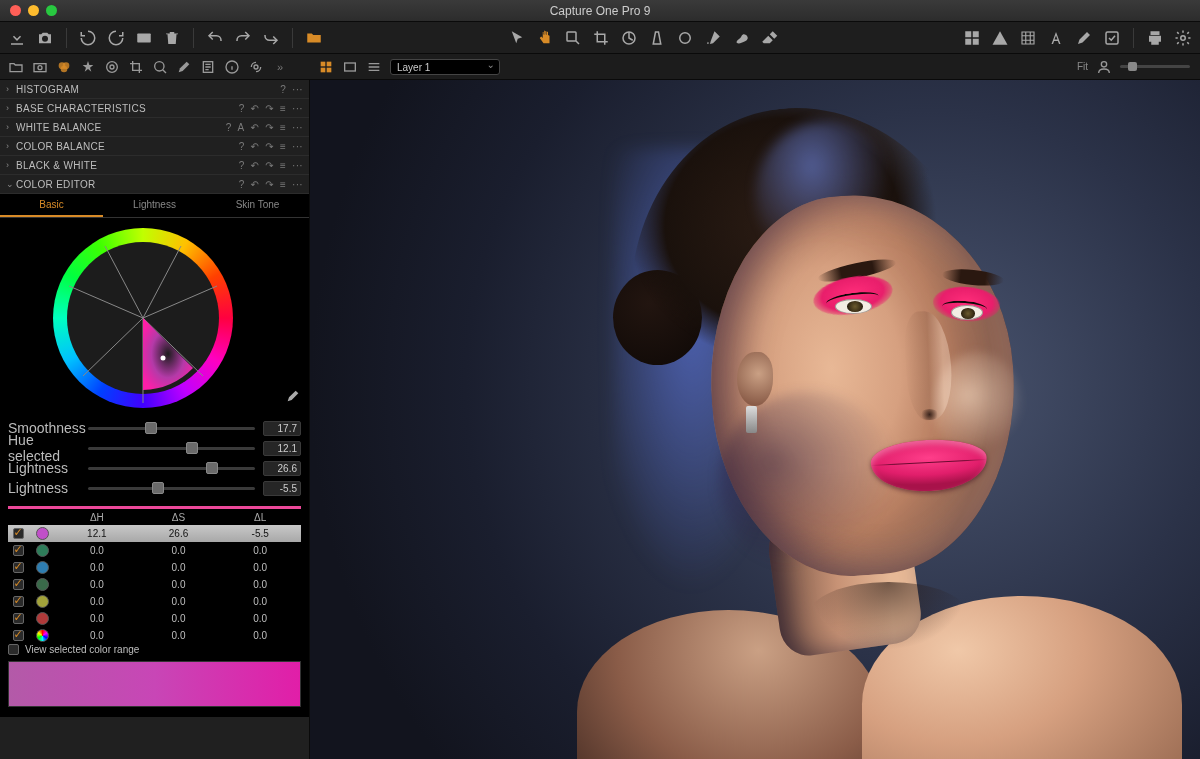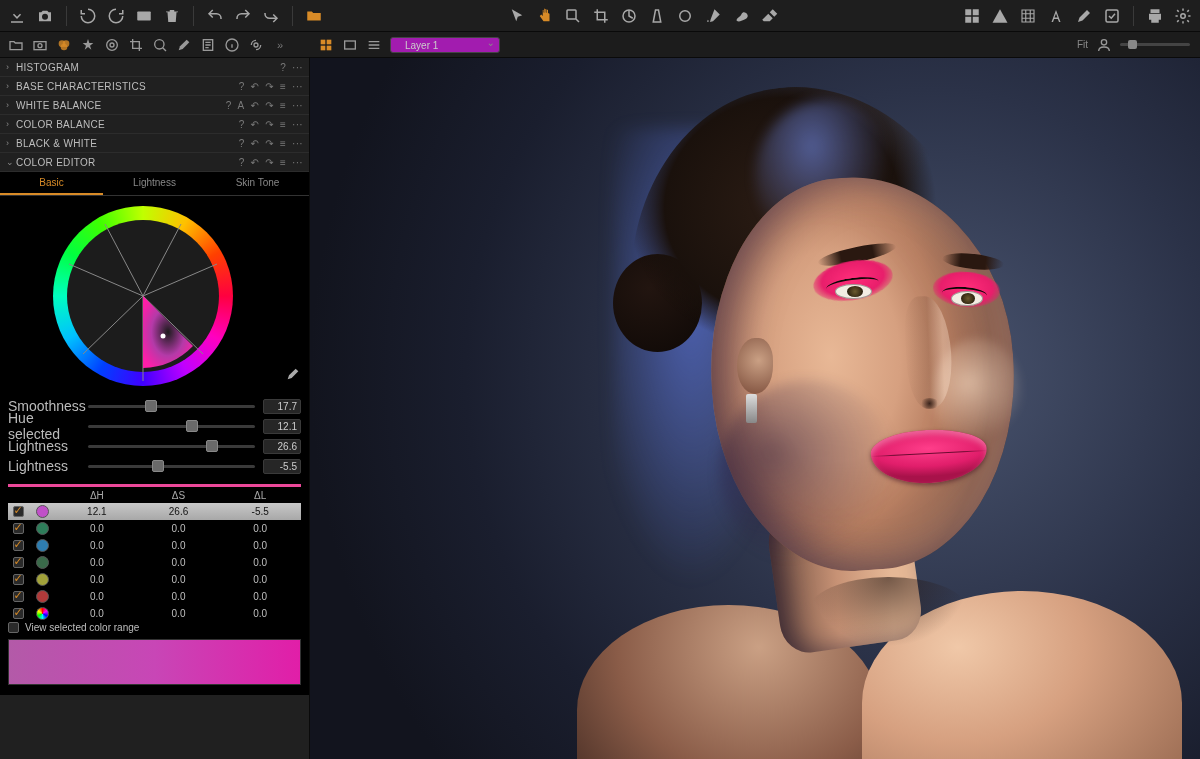--- a/index.html
+++ b/index.html
@@ -23,21 +23,21 @@
   .tb-icon.accent{color:var(--accent);}
   .tb-icon svg{width:100%;height:100%;}
   .tb-spacer{flex:1;}
   
   .tooltabs{height:26px;background:#1c1c1c;border-bottom:1px solid #0a0a0a;display:flex;align-items:center;}
   .tt-left{display:flex;align-items:center;gap:8px;padding:0 8px;width:310px;}
   .tt-icon{width:16px;height:16px;color:#999;cursor:pointer;display:flex;align-items:center;justify-content:center;}
   .tt-icon.active{color:var(--accent);}
   .tt-right{flex:1;display:flex;align-items:center;gap:8px;padding:0 8px;}
   .tt-end{display:flex;align-items:center;gap:8px;padding-right:10px;}
-  .layer-select{background:#a21caf;border:1px solid #444;color:#ccc;font-size:10px;padding:1px 20px 1px 14px;border-radius:3px;position:relative;height:16px;line-height:14px;width:110px;}
+  .layer-select{background:#000000;border:1px solid #444;color:#ccc;font-size:10px;padding:1px 20px 1px 6px;border-radius:3px;position:relative;height:16px;line-height:14px;width:110px;}
   .layer-select:after{content:"⌄";position:absolute;right:4px;top:-2px;color:#888;}
   .fit-label{font-size:10px;color:#888;}
   .zoom-slider-sm{width:70px;height:3px;background:#444;border-radius:2px;position:relative;}
   .zoom-slider-sm:before{content:"";position:absolute;left:8px;top:-3px;width:9px;height:9px;background:#888;border-radius:2px;}
   
   .body{flex:1;display:flex;overflow:hidden;}
   .sidebar{width:310px;background:var(--panel);overflow-y:auto;border-right:1px solid #0a0a0a;}
   .viewer{flex:1;background:#0e0e0e;display:flex;align-items:flex-start;justify-content:flex-start;overflow:hidden;}
   
   .panel-header{height:19px;display:flex;align-items:center;padding:0 6px;border-bottom:1px solid #2c2c2c;font-size:10px;color:#bdbdbd;letter-spacing:.3px;cursor:pointer;}
@@ -170,20 +170,28 @@
     background:radial-gradient(circle at 60% 40%, #caa084, #8a5c48 80%);
     border-radius:50% 40% 50% 50%;}
   .earring{position:absolute;left:49%;top:48%;width:1.2%;height:4%;
     background:linear-gradient(#ddd,#888);border-radius:2px;}
 </style>
 </head>
 <body>
 
 <div class="window">
 
+  <div class="titlebar">
+    <div class="traffic">
+      <div class="dot r"></div>
+      <div class="dot y"></div>
+      <div class="dot g"></div>
+    </div>
+    <div class="title">Capture One Pro 9</div>
+  </div>
 
   <div class="toolbar">
     <div class="tb-group">
       <div class="tb-icon">
           <svg viewBox="0 0 24 24" fill="currentColor">
             <path d="M12 3v10l-4-4-1.4 1.4L12 16l5.4-5.6L16 9l-4 4V3zM4 19h16v2H4z"></path>
           </svg>
         </div>
       <div class="tb-icon">
           <svg viewBox="0 0 24 24" fill="currentColor">

